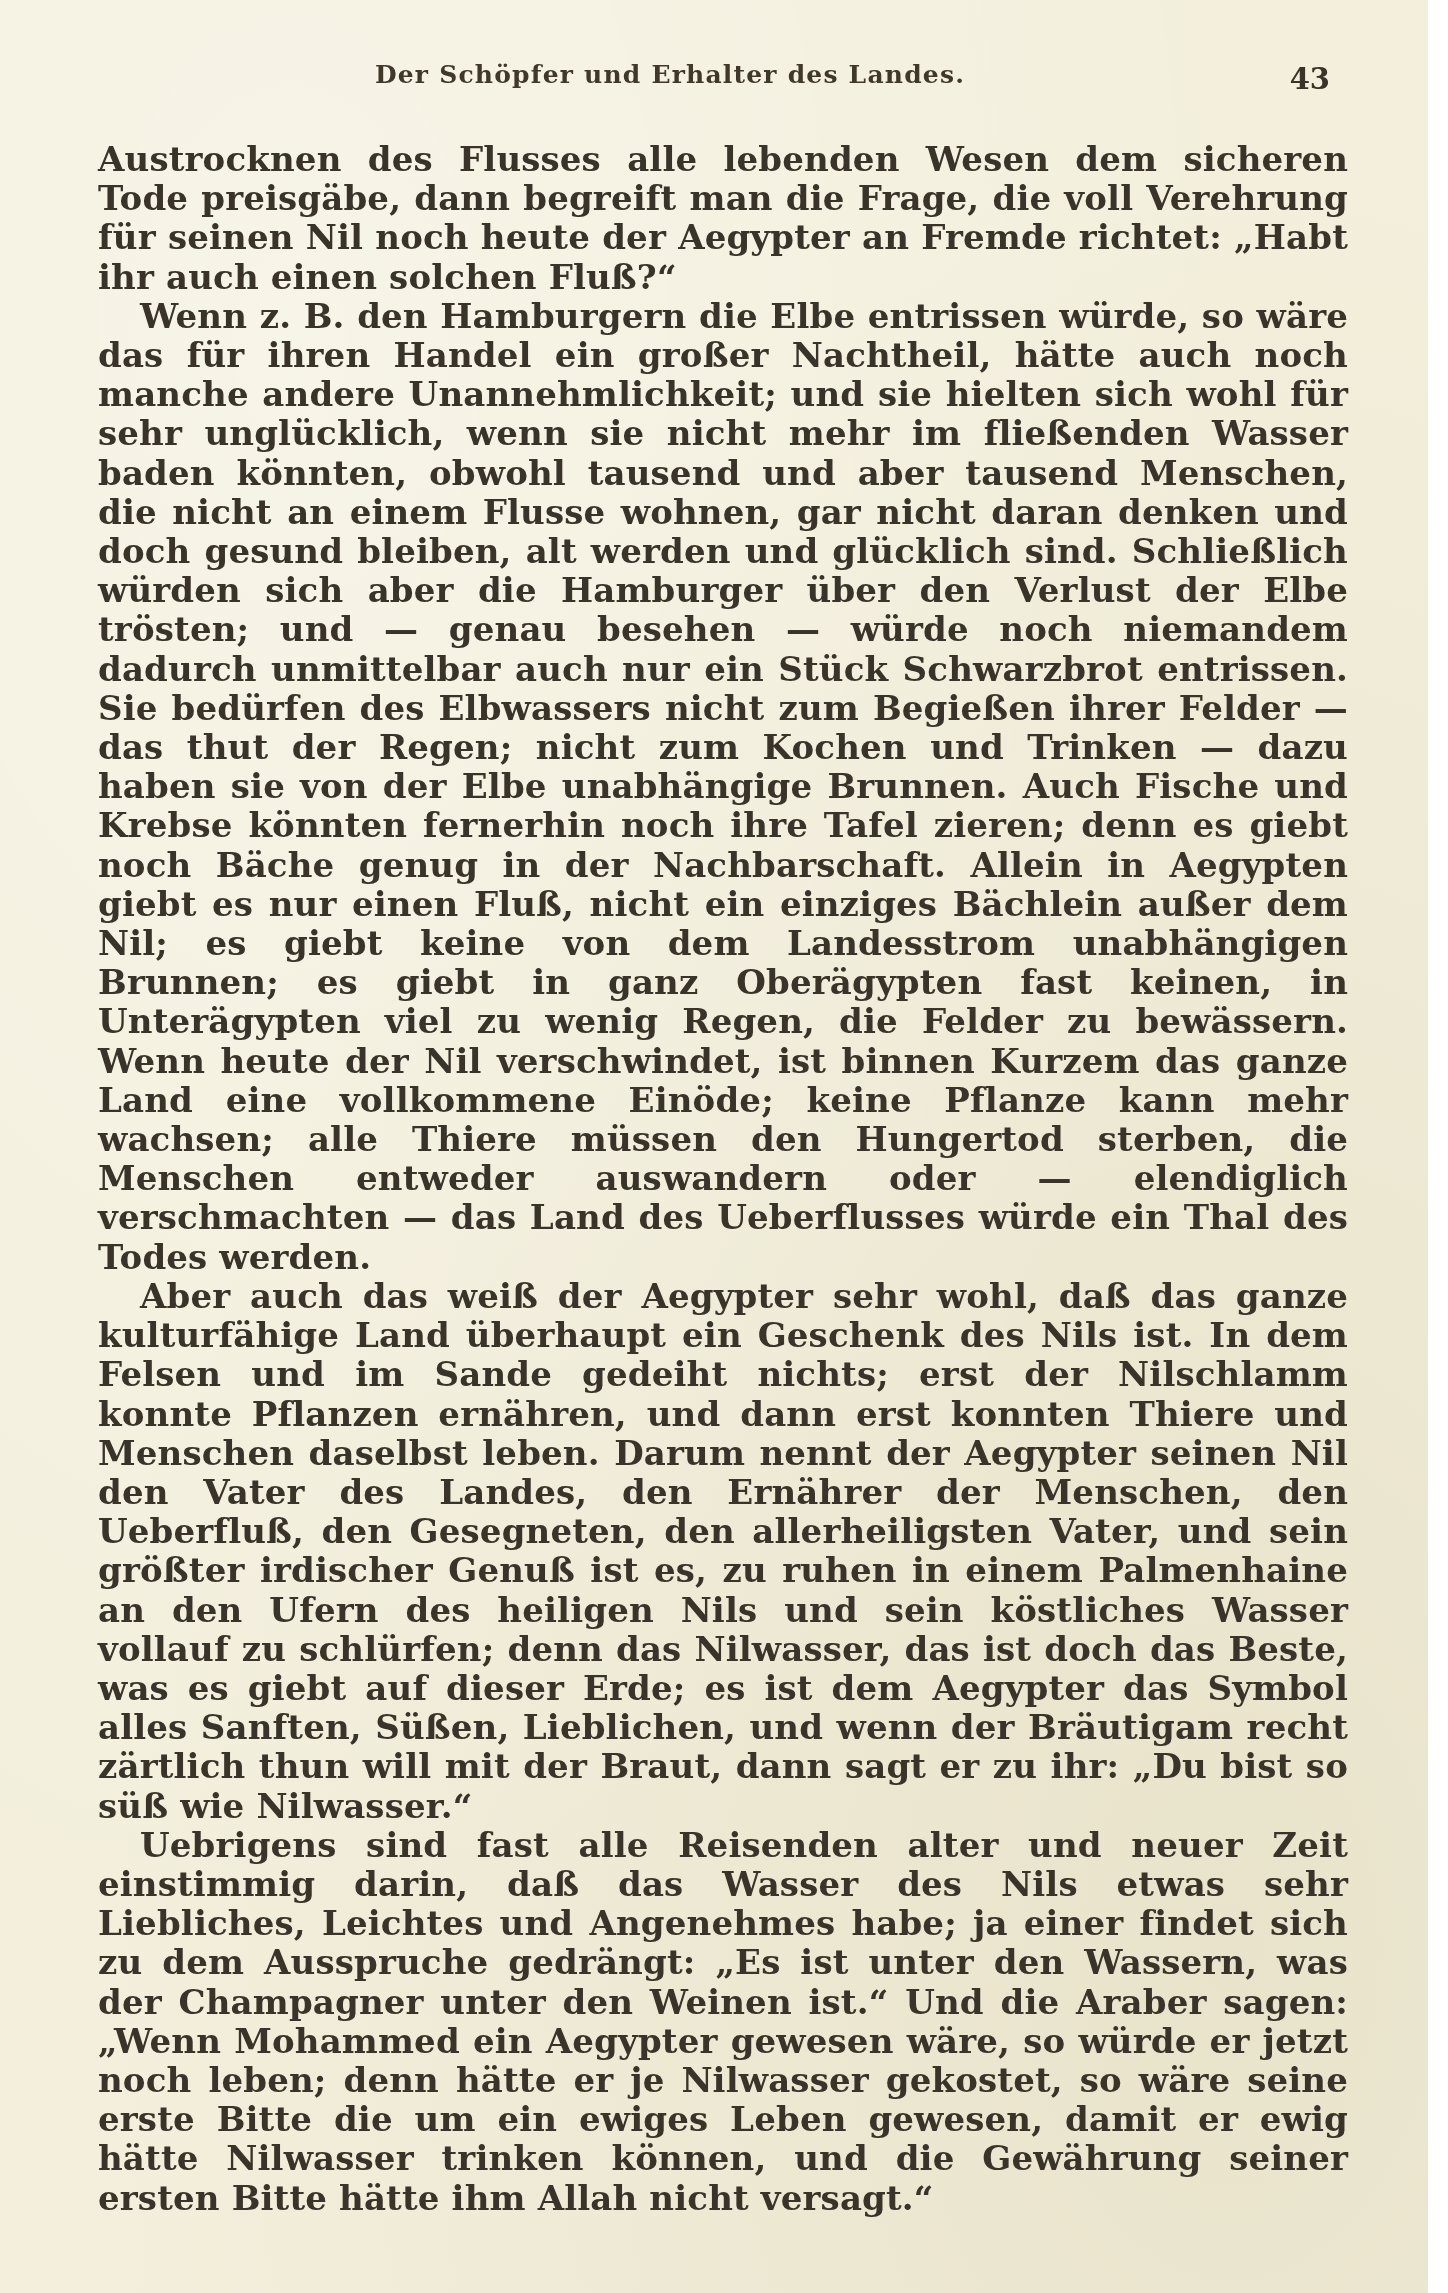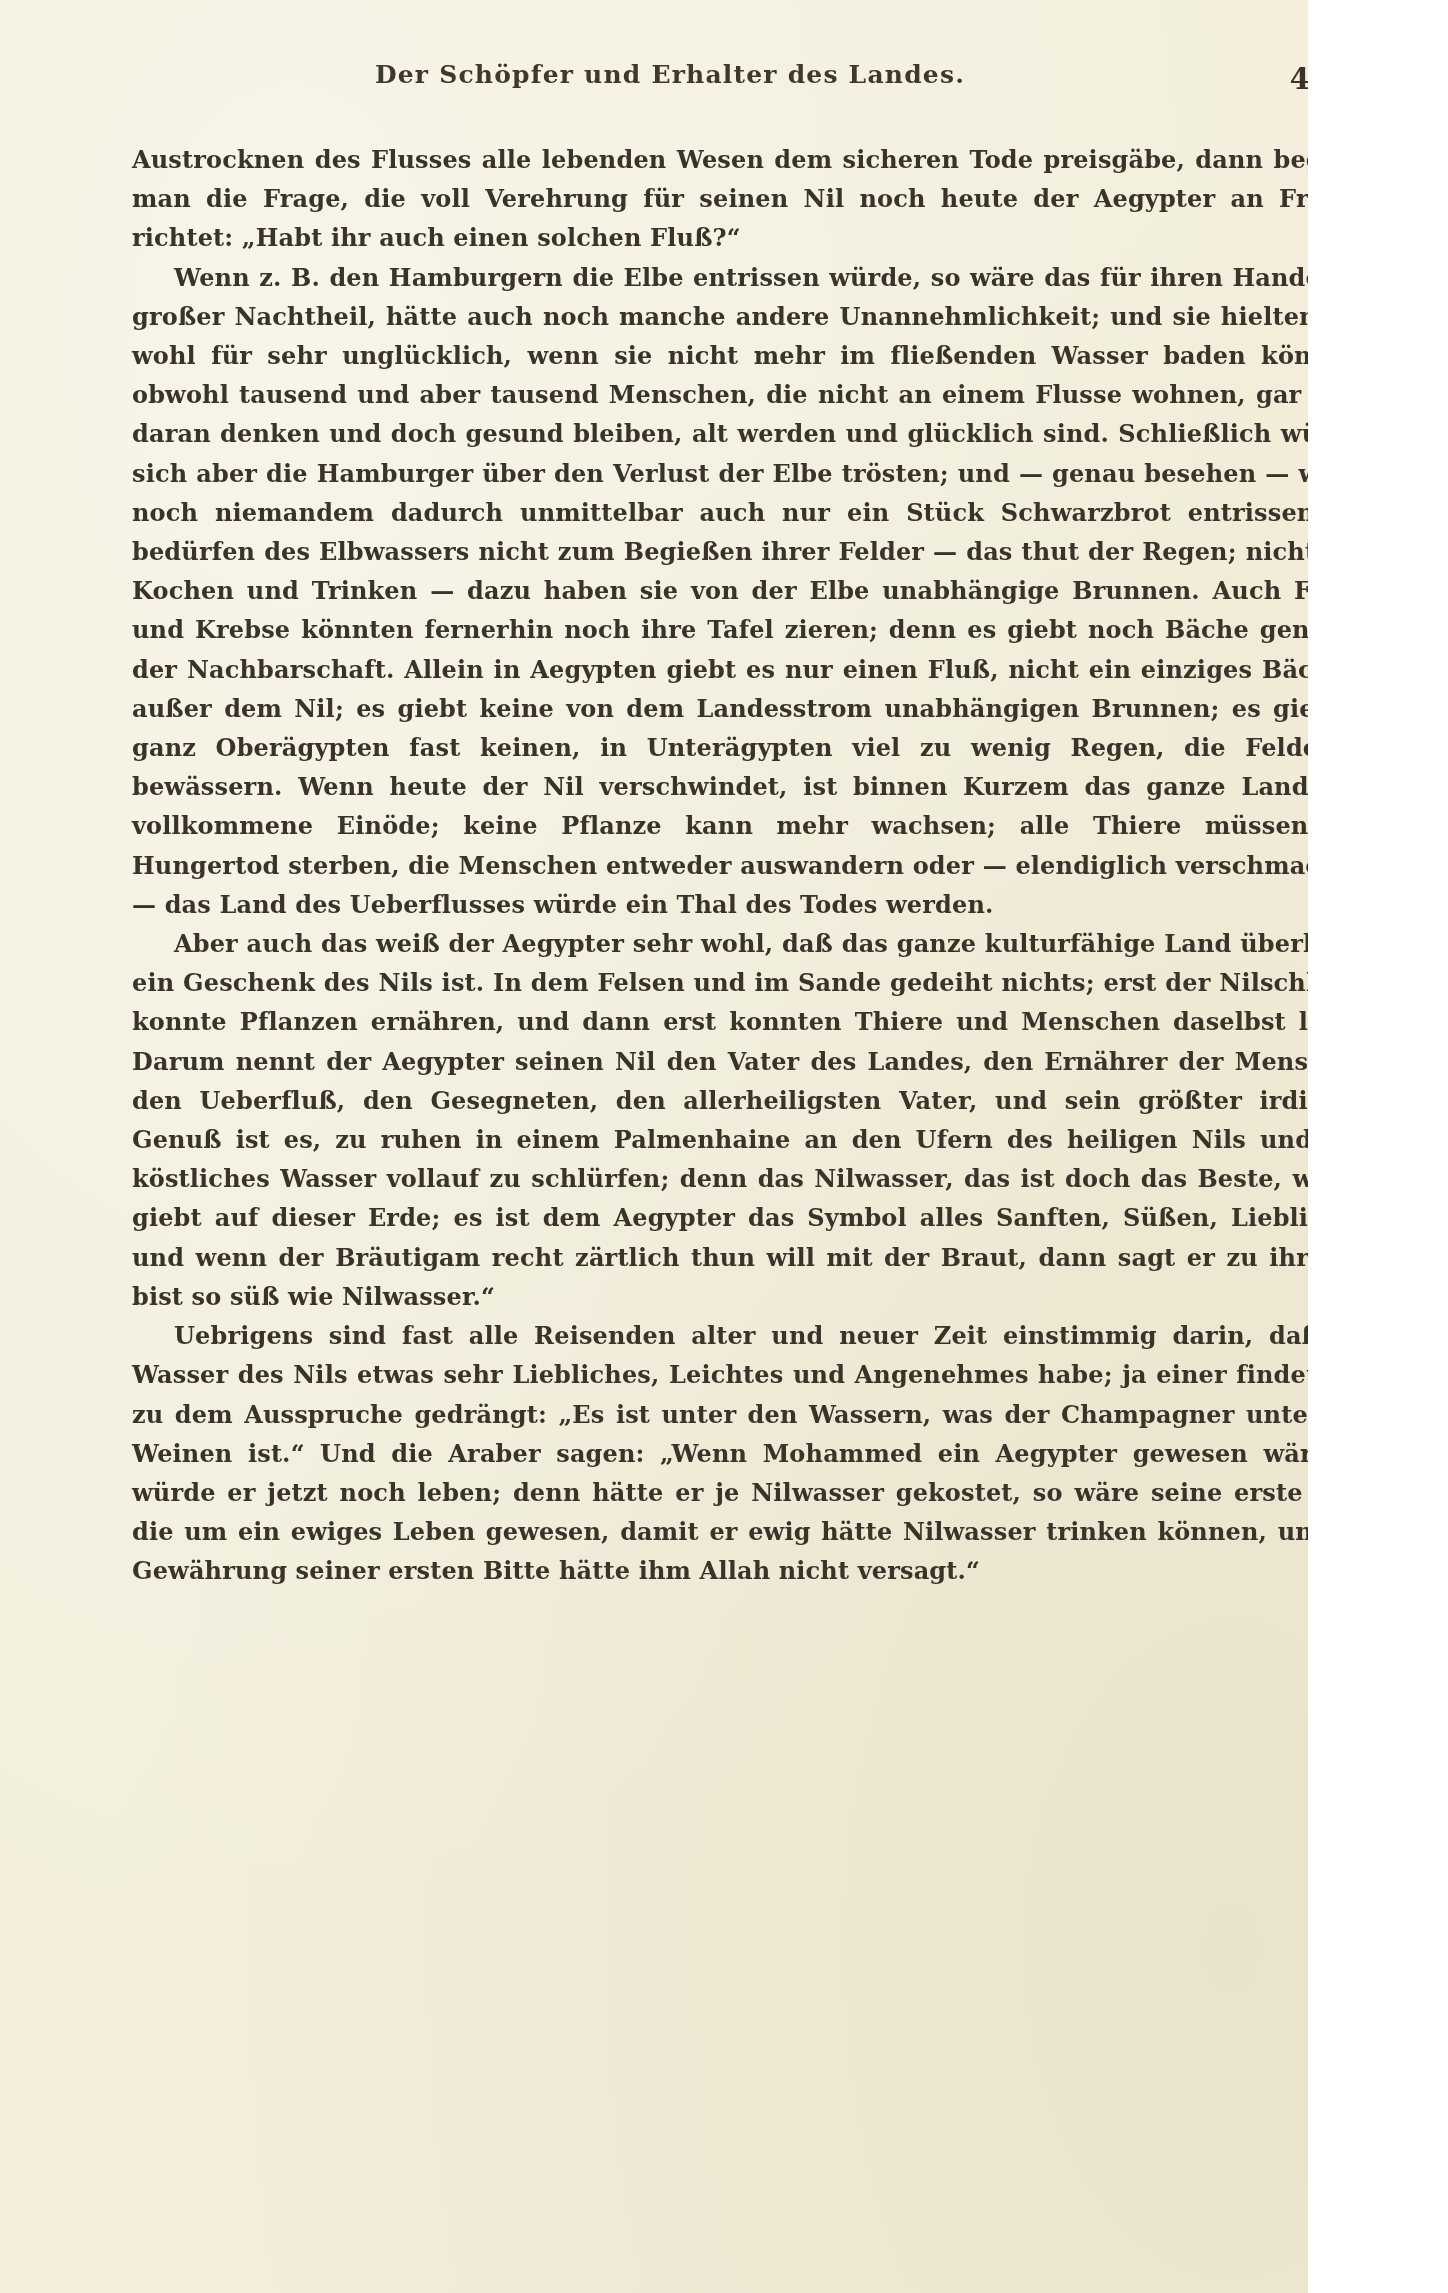--- a/index.html
+++ b/index.html
@@ -1,21 +1,21 @@
 <!DOCTYPE html>
 <html><head>
 <meta charset="utf-8">
 <style>
   html, body {
     margin: 0;
     padding: 0;
     background: #ffffff;
   }
   .page {
-    width: 1308px;
+    width: 1428px;
     height: 2293px;
     background: #3b82f6;
     position: relative;
     box-sizing: border-box;
     overflow: hidden;
   }
   .page-inner {
     position: absolute;
     left: 0;
     top: 0;
@@ -54,28 +54,27 @@
     color: #3a3328;
     font-weight: 600;
     margin-left: 16px;
   }
   .body-text {
     position: absolute;
     left: 98px;
     top: 140px;
     width: 1250px;
     font-family: "DejaVu Serif", serif;
-    font-size: 24px;
+    font-size: 34px;
     line-height: 39.2px;
     color: #39332a;
     text-align: justify;
     text-justify: inter-word;
     font-weight: 600;
     letter-spacing: 0.15px;
-    margin-left: 34px;
   }
   .para {
     margin: 0 0 0 0;
     text-indent: 42px;
   }
   .para.first {
     text-indent: 0;
   }
 </style>
 </head>

